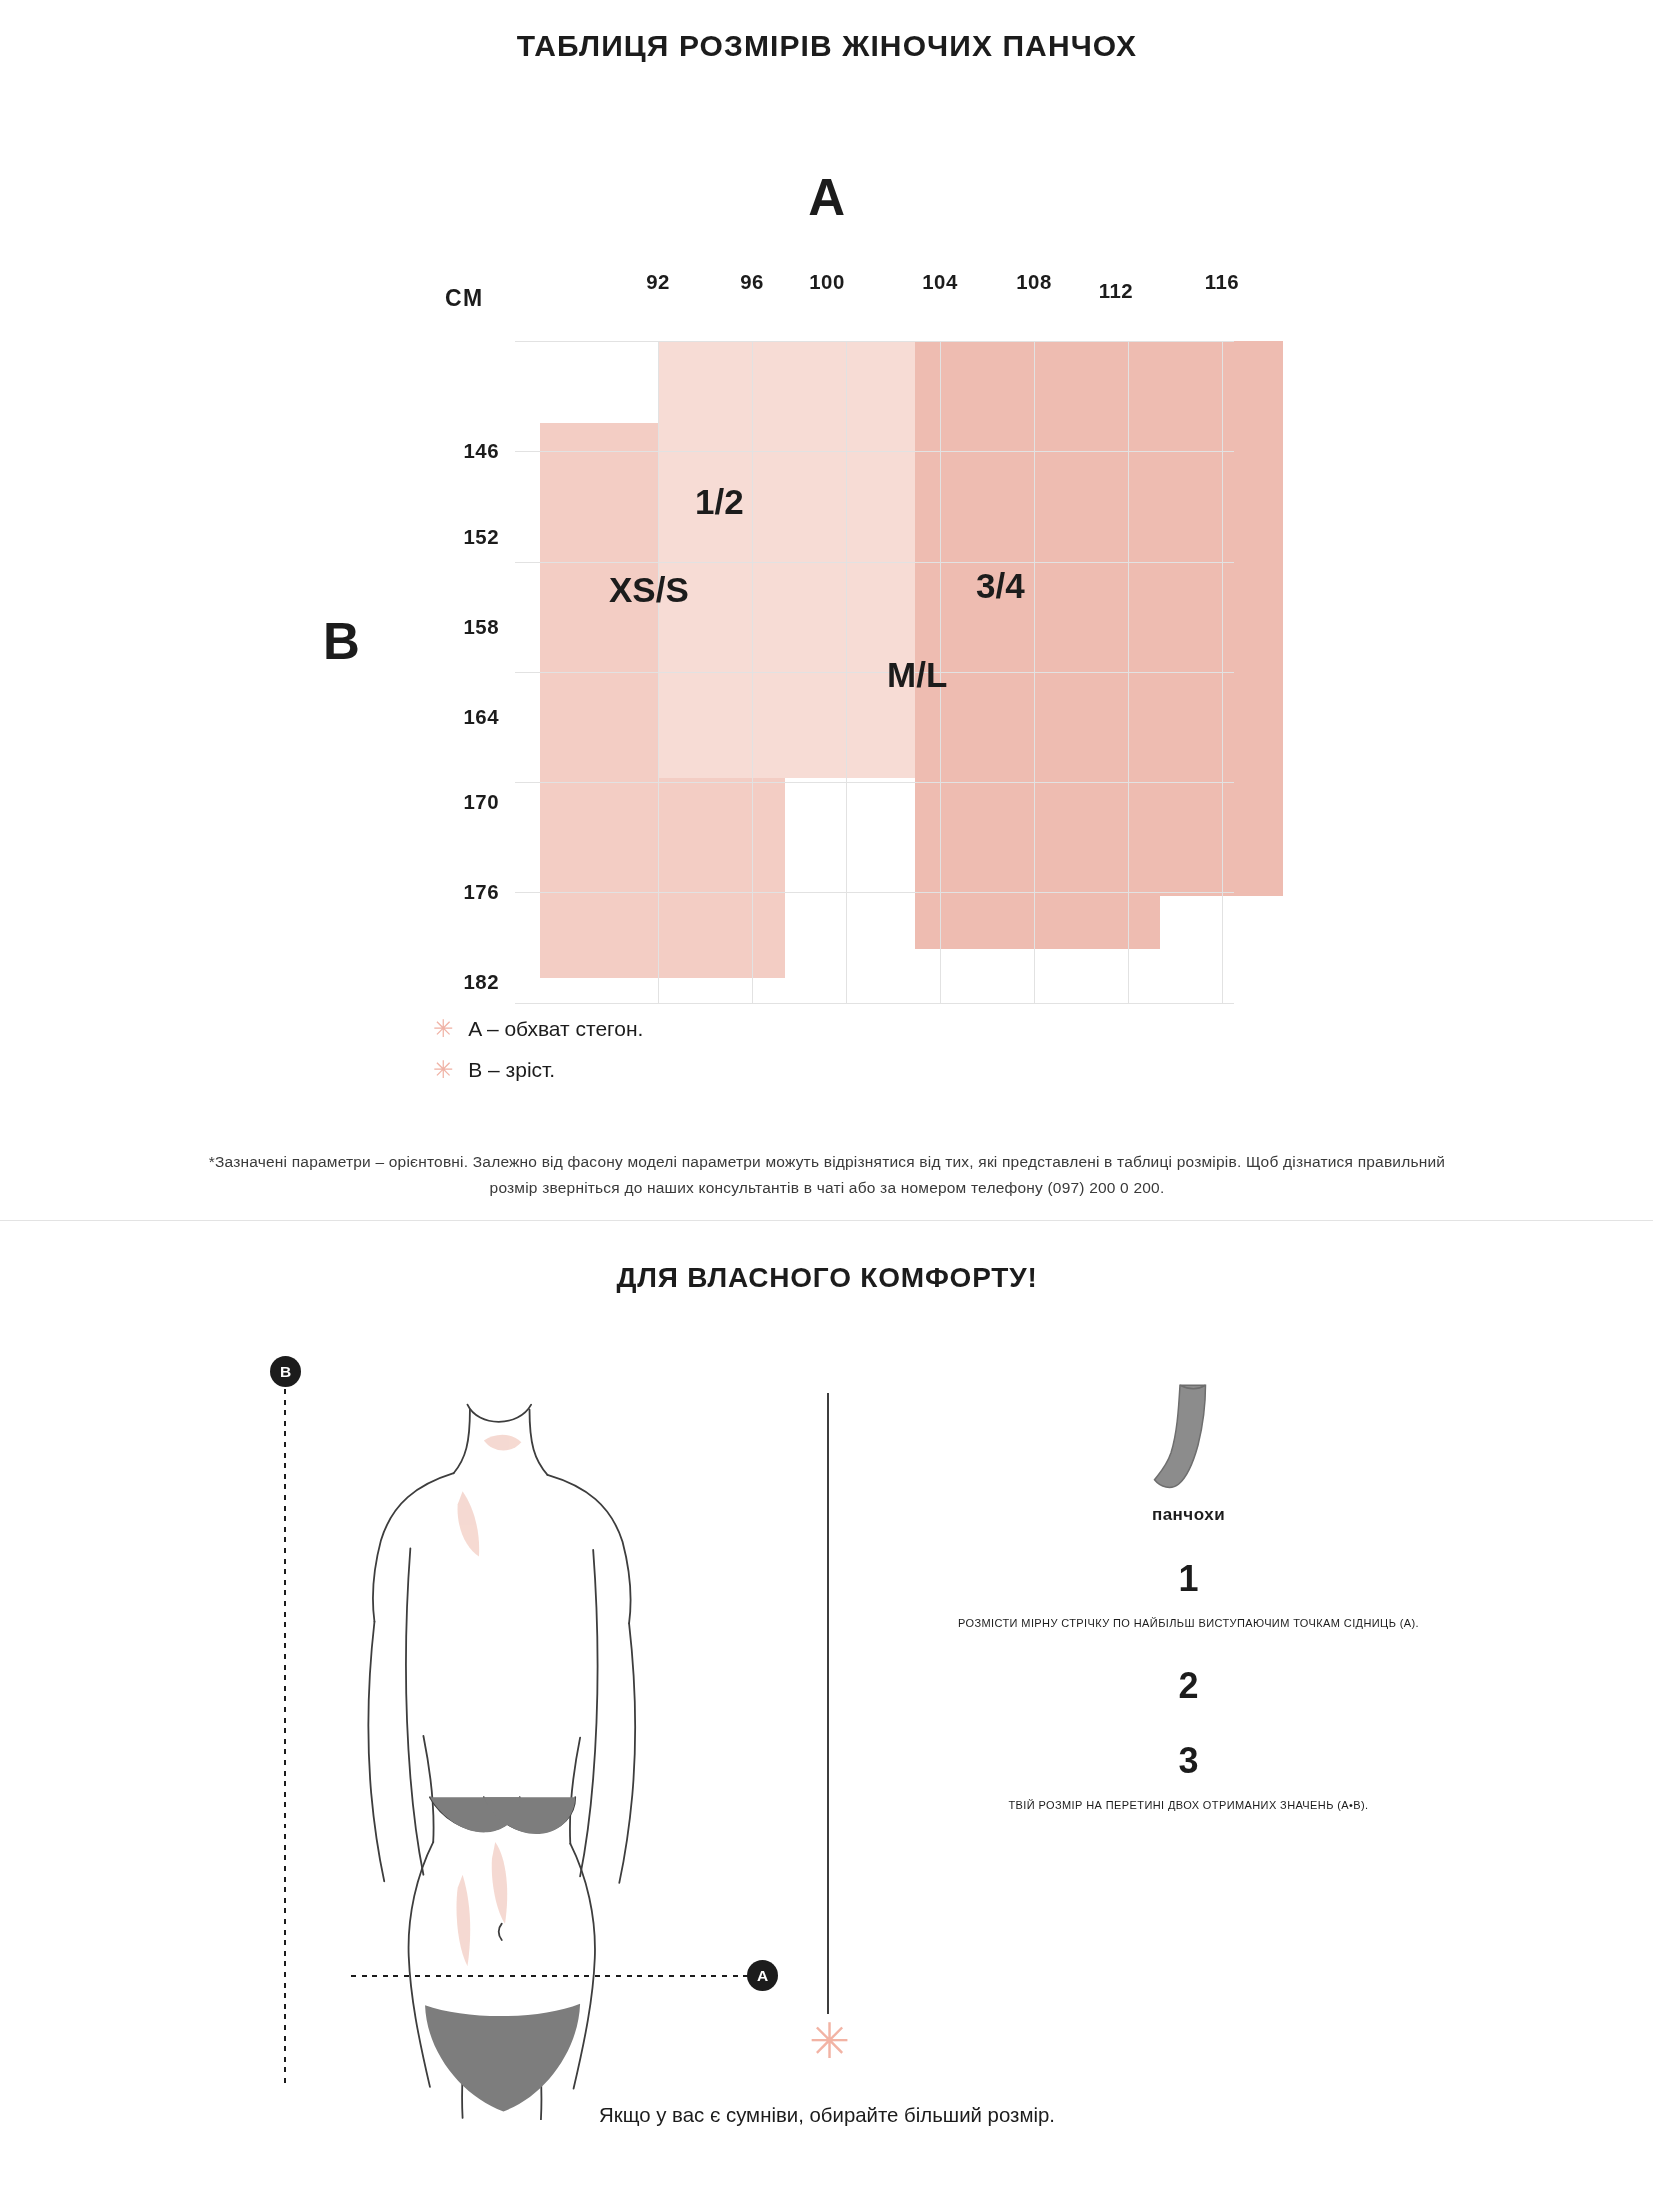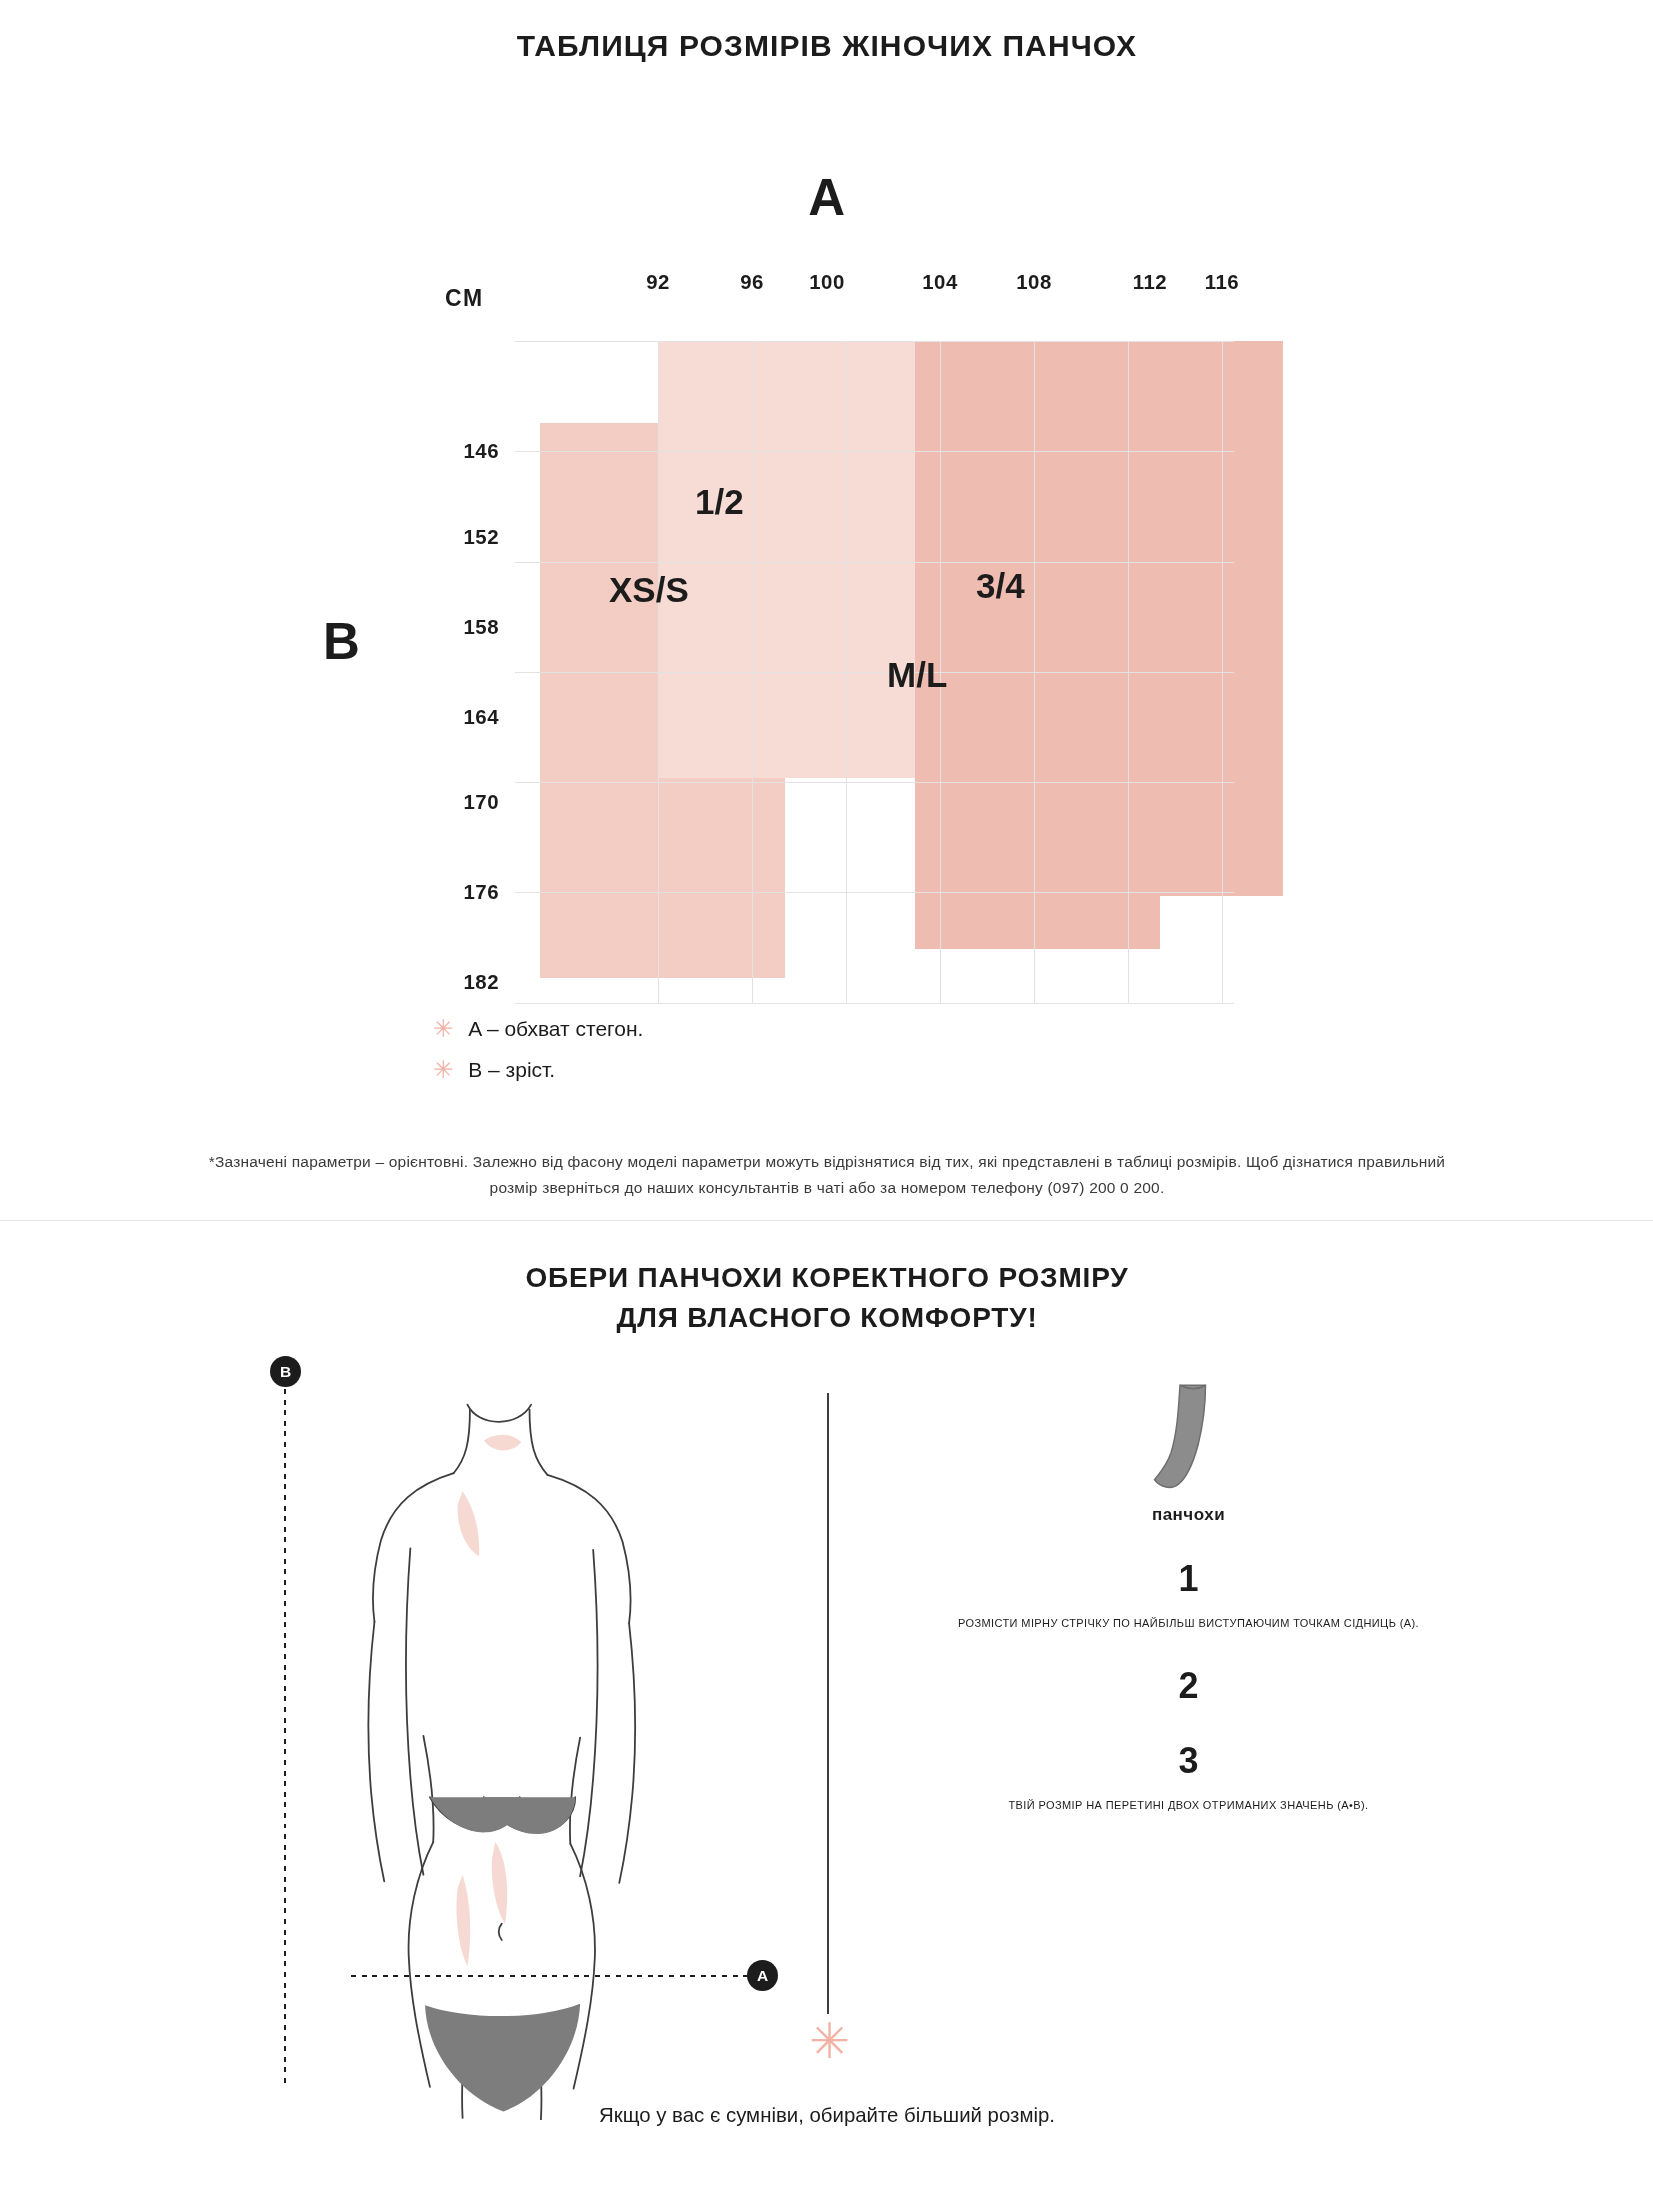--- a/index.html
+++ b/index.html
@@ -301,21 +301,21 @@
     <div class="gridline-v" style="left:425px;"></div>
     <div class="gridline-v" style="left:519px;"></div>
     <div class="gridline-v" style="left:613px;"></div>
     <div class="gridline-v" style="left:707px;"></div>
 
     <div class="xtick" style="left:143px;">92</div>
     <div class="xtick" style="left:237px;">96</div>
     <div class="xtick" style="left:312px;">100</div>
     <div class="xtick" style="left:425px;">104</div>
     <div class="xtick" style="left:519px;">108</div>
-    <div class="xtick" style="left:635px;">112</div>
+    <div class="xtick" style="left:601px;margin-top:9px;">112</div>
     <div class="xtick" style="left:707px;">116</div>
 
     <div class="ytick" style="top:110px;">146</div>
     <div class="ytick" style="top:196px;">152</div>
     <div class="ytick" style="top:286px;">158</div>
     <div class="ytick" style="top:376px;">164</div>
     <div class="ytick" style="top:461px;">170</div>
     <div class="ytick" style="top:551px;">176</div>
     <div class="ytick" style="top:641px;">182</div>
 
@@ -335,21 +335,20 @@
       <span class="legend-text">B – зріст.</span>
     </div>
   </div>
 
   <div class="disclaimer">*Зазначені параметри – орієнтовні. Залежно від фасону моделі параметри можуть відрізнятися від тих, які представлені в таблиці розмірів. Щоб дізнатися правильний розмір зверніться до наших консультантів в чаті або за номером телефону (097) 200 0 200.</div>
 </div>
 
 <div class="divider"></div>
 
 <div class="sec2-title">
-  <div>ОБЕРИ ПАНЧОХИ КОРЕКТНОГО РОЗМІРУ</div>
   <div>ДЛЯ ВЛАСНОГО КОМФОРТУ!</div>
 </div>
 
 <div class="b-marker">B</div>
 <div class="b-dotline"></div>
 <div class="a-dotline"></div>
 <div class="a-marker">A</div>
 
 <div class="body-figure">
   <svg viewBox="0 0 560 940" width="457" height="768" xmlns="http://www.w3.org/2000/svg">

